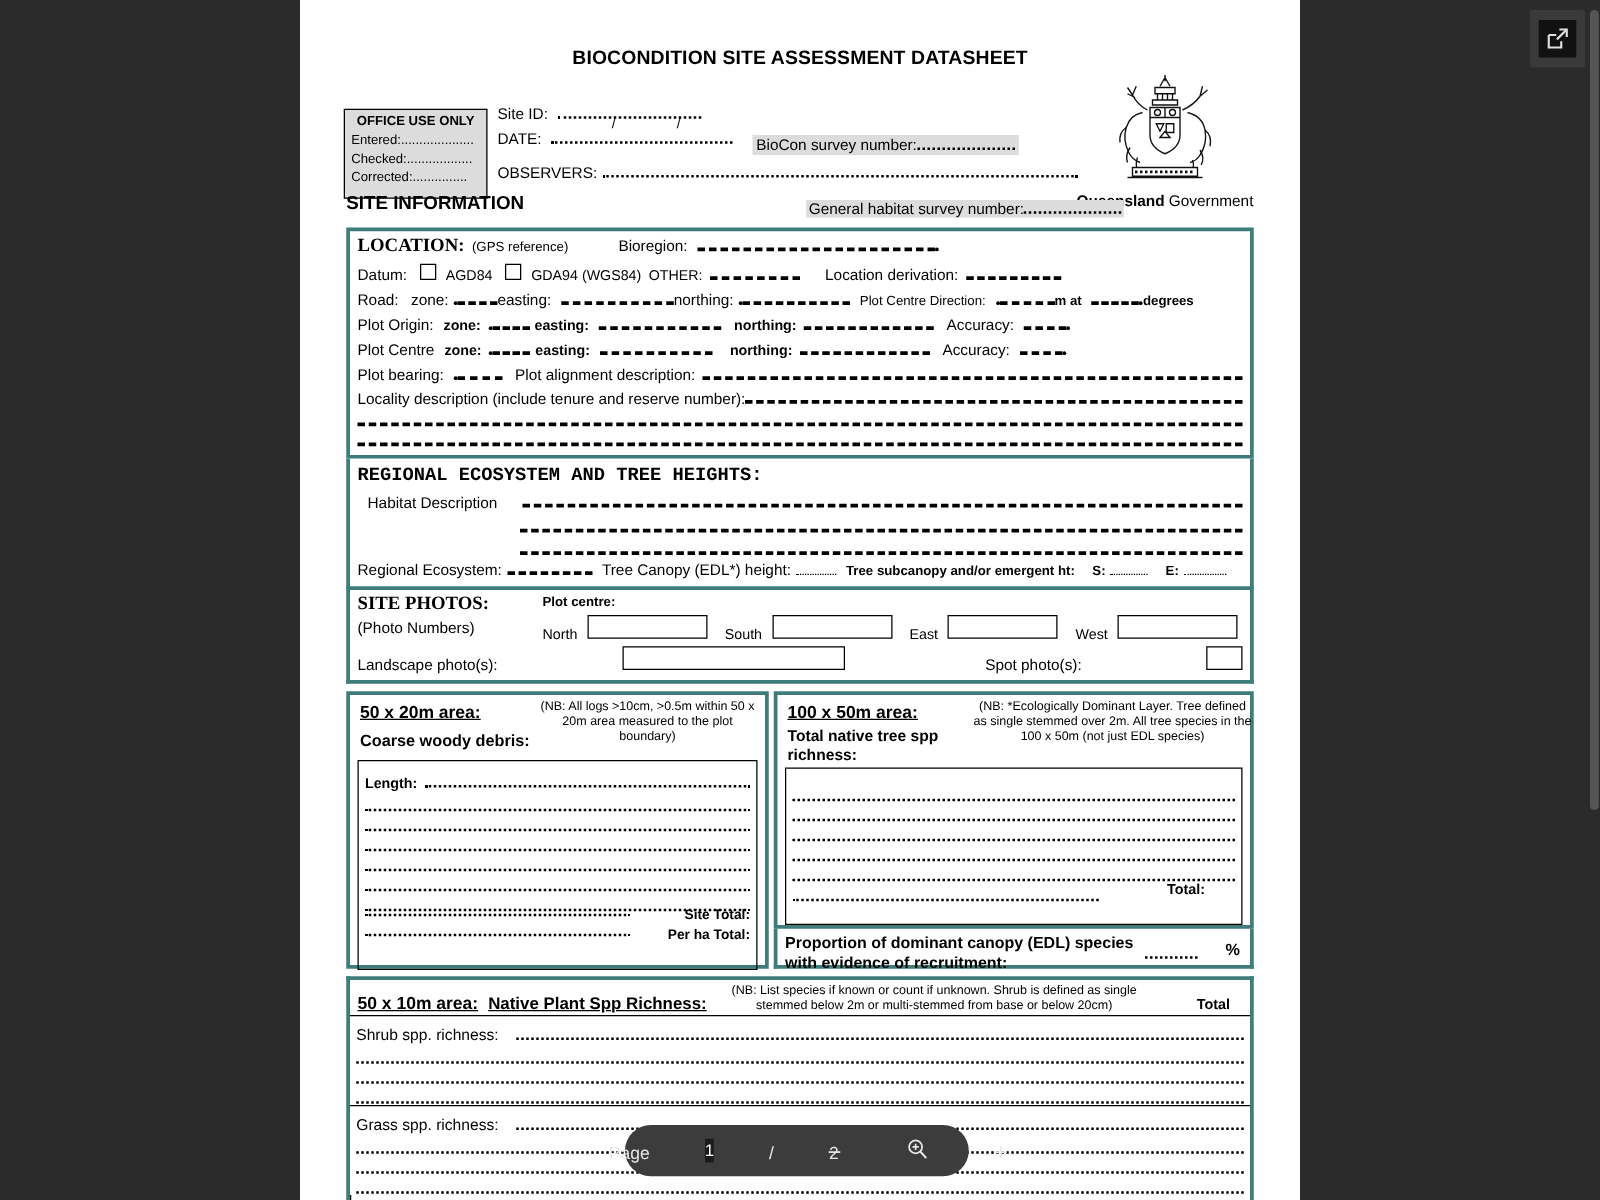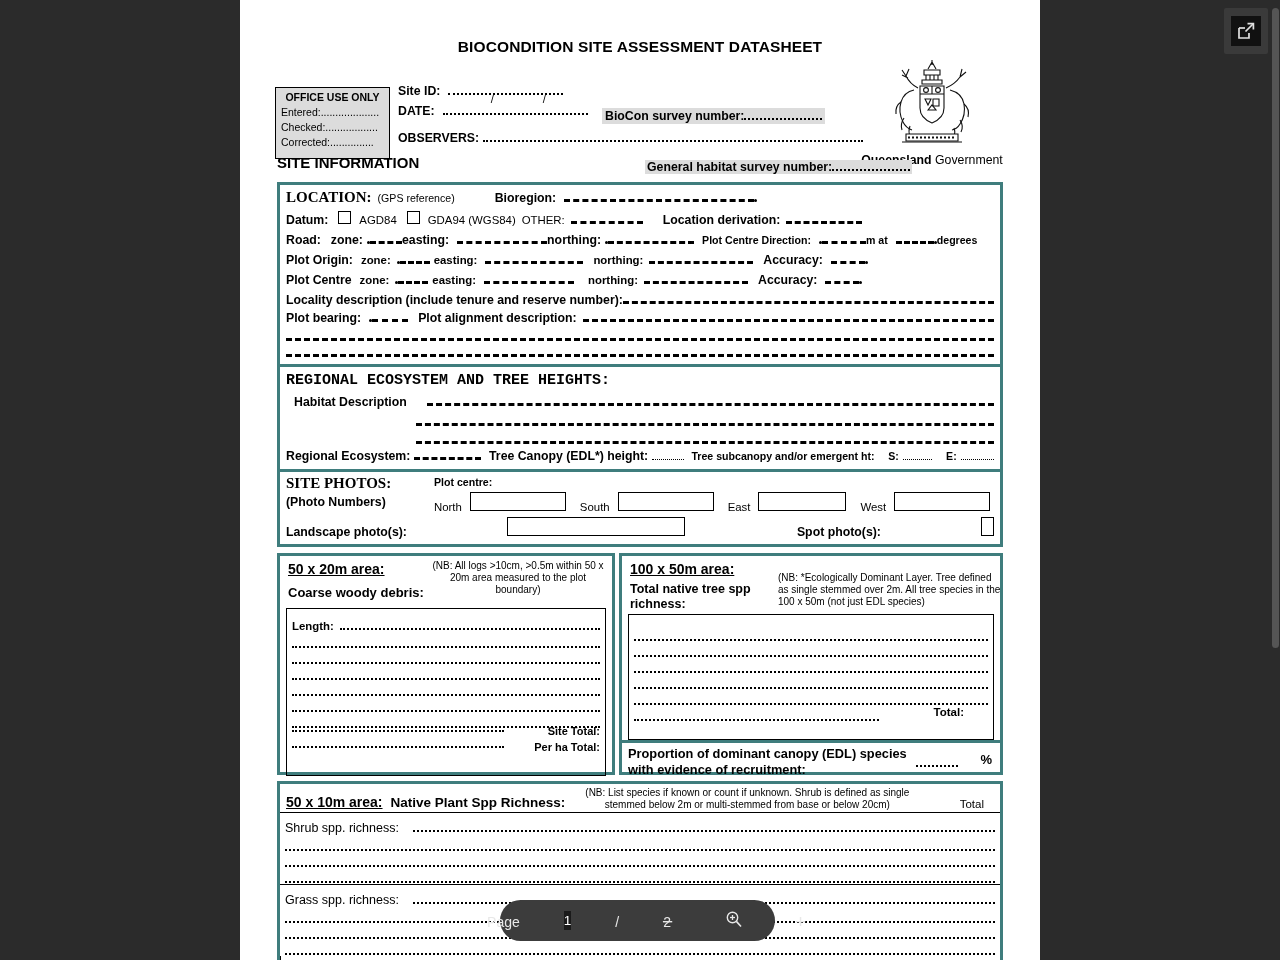--- a/index.html
+++ b/index.html
@@ -51,21 +51,21 @@
   .office-box {
     position: absolute; left: 35px; top: 31px; width: 115px; height: 72px;
     border: 1.5px solid #000; background: #dcdcdc;
     padding: 3px 5px 0 5px;
   }
   .office-title { font-weight: bold; font-size: 10.5px; text-align: center; }
   .office-line { font-size: 10.5px; margin-top: 3px; white-space: nowrap; }
 
   .hdr-fields { position: absolute; left: 158px; top: 28px; width: 480px; }
   .fld-row { display: flex; align-items: baseline; margin-bottom: 6px; }
-  .lbl-b { font-weight: bold; font-size: 12.3px; white-space: nowrap; text-align: right; }
+  .lbl-b { font-weight: normal; font-size: 12.3px; white-space: nowrap; text-align: right; }
 
   .dots { border-bottom: 2.2px dotted #000; height: 11px; }
   .dash { border-bottom: 3px dashed #000; height: 12px; }
   .dots-thin { border-bottom: 1.6px dotted #000; height: 10px; }
 
   .biocon {
     position: absolute; left: 362px; top: 52px;
     display: flex; align-items: baseline; background: #dcdcdc; padding: 1px 3px;
   }
   .logo-wrap { position: absolute; left: 592px; top: 0px; width: 200px; text-align: center; }
@@ -318,33 +318,33 @@
           <span class="md" style="font-weight:bold">northing:</span>
           <span class="gap6"></span>
           <span class="dash" style="width:104px"></span>
           <span class="gap10"></span>
           <span class="lbl-b">Accuracy:</span>
           <span class="gap8"></span>
           <span class="dash" style="width:34px"></span>
               <span class="dot-pt"></span>
         </div>
 
+        <div class="row" style="margin-bottom:4px;">
+          <span class="lbl-b">Plot bearing:</span>
+          <span class="gap8"></span>
+              <span class="dot-pt"></span>
+          <span class="dash" style="width:36px"></span>
+          <span class="gap10"></span>
+          <span class="lbl-b">Plot alignment description:</span>
+          <span class="gap6"></span>
+          <span class="dash flex1"></span>
+        </div>
+
         <div class="row" style="margin-bottom:3px;">
           <span class="lbl-b">Locality description (include tenure and reserve number):</span>
-          <span class="dash flex1"></span>
-        </div>
-
-        <div class="row" style="margin-bottom:4px;">
-          <span class="lbl-b">Plot bearing:</span>
-          <span class="gap8"></span>
-              <span class="dot-pt"></span>
-          <span class="dash" style="width:36px"></span>
-          <span class="gap10"></span>
-          <span class="lbl-b">Plot alignment description:</span>
-          <span class="gap6"></span>
           <span class="dash flex1"></span>
         </div>
         <div class="dash" style="margin-bottom:4px;"></div>
         <div class="dash" style="margin-bottom:1px;"></div>
       </div>
     </div>
 
     <div class="tealbox" style="border-top:none;">
       <div class="blk" style="padding-top:5px;">
         <div class="hsub" style="margin-bottom:5px;font-family:Liberation Mono, monospace;">REGIONAL ECOSYSTEM AND TREE HEIGHTS:</div>
@@ -443,21 +443,21 @@
             </div>
           </div>
         </div>
       </div>
 
       <div class="col-r">
         <div style="border:3px solid #3f7d7d;padding:4px 6px 5px 6px;height:190px;">
           <div style="position:relative;height:54px;">
             <div style="position:absolute;left:2px;top:1px;font-weight:bold;font-size:14px;text-decoration:underline;">100 x 50m area:</div>
             <div style="position:absolute;left:2px;top:22px;width:145px;font-weight:bold;font-size:12.5px;line-height:15px;">Total native tree spp richness:</div>
-            <div class="tiny" style="position:absolute;left:150px;top:12px;width:224px;text-align:left;line-height:12px;">(NB: *Ecologically Dominant Layer. Tree defined as single stemmed over 2m. All tree species in the 100 x 50m (not just EDL species)</div>
+            <div class="tiny" style="position:absolute;left:150px;top:0;width:224px;text-align:center;line-height:12px;">(NB: *Ecologically Dominant Layer. Tree defined as single stemmed over 2m. All tree species in the 100 x 50m (not just EDL species)</div>
           </div>
           <div class="innerbox lines-area" style="height:126px;padding:3px 5px;">
             <div class="dline" style="margin-top:7px;"></div>
             <div class="dline"></div>
             <div class="dline"></div>
             <div class="dline"></div>
             <div class="dline"></div>
             <div style="position:relative;height:22px;">
               <div style="position:absolute;left:0;top:14px;width:245px;border-bottom:2.4px dotted #000;"></div>
               <div style="position:absolute;right:24px;top:1px;font-weight:bold;font-size:11.5px;">Total:</div>
@@ -470,25 +470,25 @@
           <div style="position:absolute;left:294px;top:22px;width:42px;border-bottom:2px dotted #000;"></div>
           <div style="position:absolute;right:8px;top:9px;font-weight:bold;font-size:13px;">%</div>
         </div>
       </div>
     </div>
 
     <div style="margin:6px 37px 0 37px;border:3px solid #3f7d7d;border-bottom:none;">
       <div style="display:flex;align-items:flex-end;padding:3px 4px 2px 6px;">
         <span style="font-weight:bold;font-size:14px;text-decoration:underline;">50 x 10m area:</span>
         <span class="gap8"></span>
-        <span style="font-weight:bold;font-size:13.5px;">Native Plant Spp Richness:</span>
+        <span style="font-weight:bold;font-size:13.5px;text-decoration:underline;">Native Plant Spp Richness:</span>
         <span class="gap10"></span>
         <span class="tiny" style="width:344px;text-align:center;line-height:11.5px;display:inline-block;">(NB: List species if known or count if unknown. Shrub is defined as single stemmed below 2m or multi-stemmed from base or below 20cm)</span>
         <span class="flex1"></span>
-        <span style="font-weight:normal;font-size:11.5px;padding-right:12px;">Total</span>
+        <span style="font-weight:bold;font-size:11.5px;padding-right:12px;">Total</span>
       </div>
 
       <div style="border-top:1.5px solid #000;display:flex;flex-direction:column;">
         <div style="flex:1 1 auto;">
           <div style="border-bottom:1.5px solid #000;padding:3px 5px 1px 5px;">
             <div class="row">
               <span style="font-size:12.5px;">Shrub spp. richness:</span>
               <span class="gap14"></span>
               <span style="border-bottom:2.4px dotted #000;height:16px;" class="flex1"></span>
             </div>

